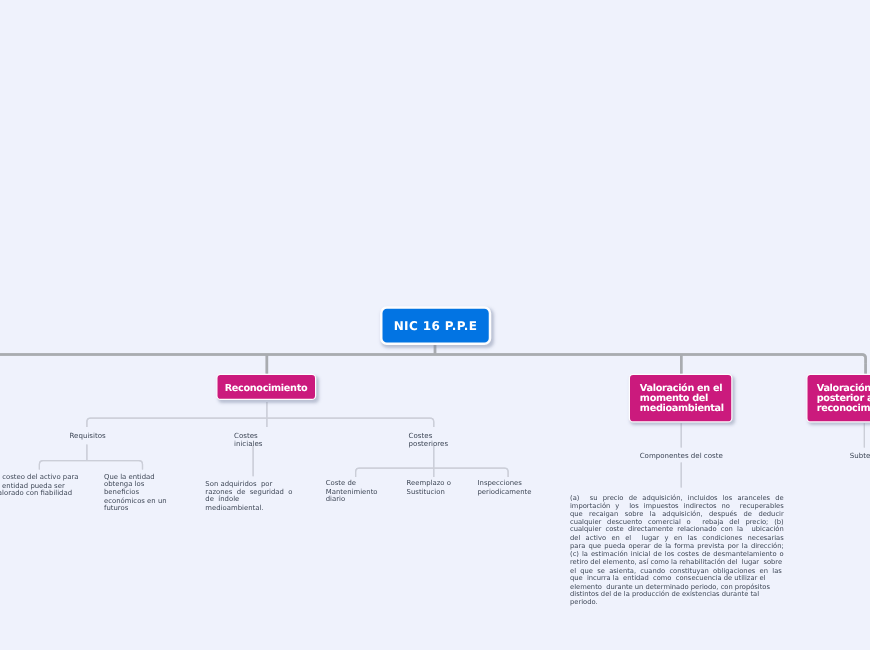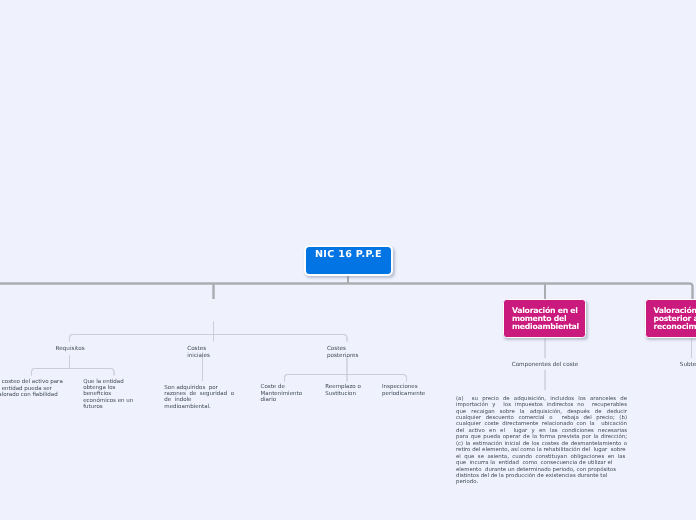--- a/index.html
+++ b/index.html
@@ -20,21 +20,21 @@
   svg#links .l2{stroke:#cbced8;stroke-width:1;}
   svg#links .halo{stroke:#fbfcff;stroke-width:3.2;opacity:.85;}
 
   .node{position:absolute;box-sizing:border-box;}
 
   .root-node{
     left:304.2px;top:245.4px;width:88.4px;height:30.3px;
     background:#0274e3;color:#fff;border-radius:5.5px;
     border:2.1px solid #fdfdfe;
     font-weight:bold;font-size:9.6px;letter-spacing:.32px;
-    display:flex;align-items:flex-start;justify-content:center;
+    display:flex;align-items:center;justify-content:center;
     box-shadow:1.5px 2px 2.5px rgba(120,130,160,.45);
     text-align:center;white-space:nowrap;padding-top:1.5px;
   }
 
   .pink-node{
     background:#cb1a7d;color:#fff;border-radius:3.5px;
     border:1.7px solid #fdfdfe;
     font-weight:bold;font-size:7.75px;line-height:8.0px;letter-spacing:-0.26px;
     display:flex;align-items:center;
     box-shadow:1.5px 2px 2.5px rgba(120,130,160,.45);
@@ -87,20 +87,23 @@
       <path class="l2" d="M545,370 L545,390"></path>
 
       <path class="l2" d="M691.5,338.5 L691.5,358"></path>
     </g>
   </svg>
 
   <div class="node root-node" id="n-root">
     <span>NIC 16 P.P.E</span>
   </div>
 
+  <div class="node pink-node" id="n-reconocimiento">
+    <span>Reconocimiento</span>
+  </div>
 
   <div class="node pink-node" id="n-valmomento">
     <span>Valoración en el momento del medioambiental</span>
   </div>
 
   <div class="node pink-node" id="n-valposterior">
     <span>Valoración posterior al reconocimiento</span>
   </div>
 
   <div class="label" id="l-requisitos" style="left:45.6px;top:346.1px;width:49px;text-align:center;">Requisitos</div>

